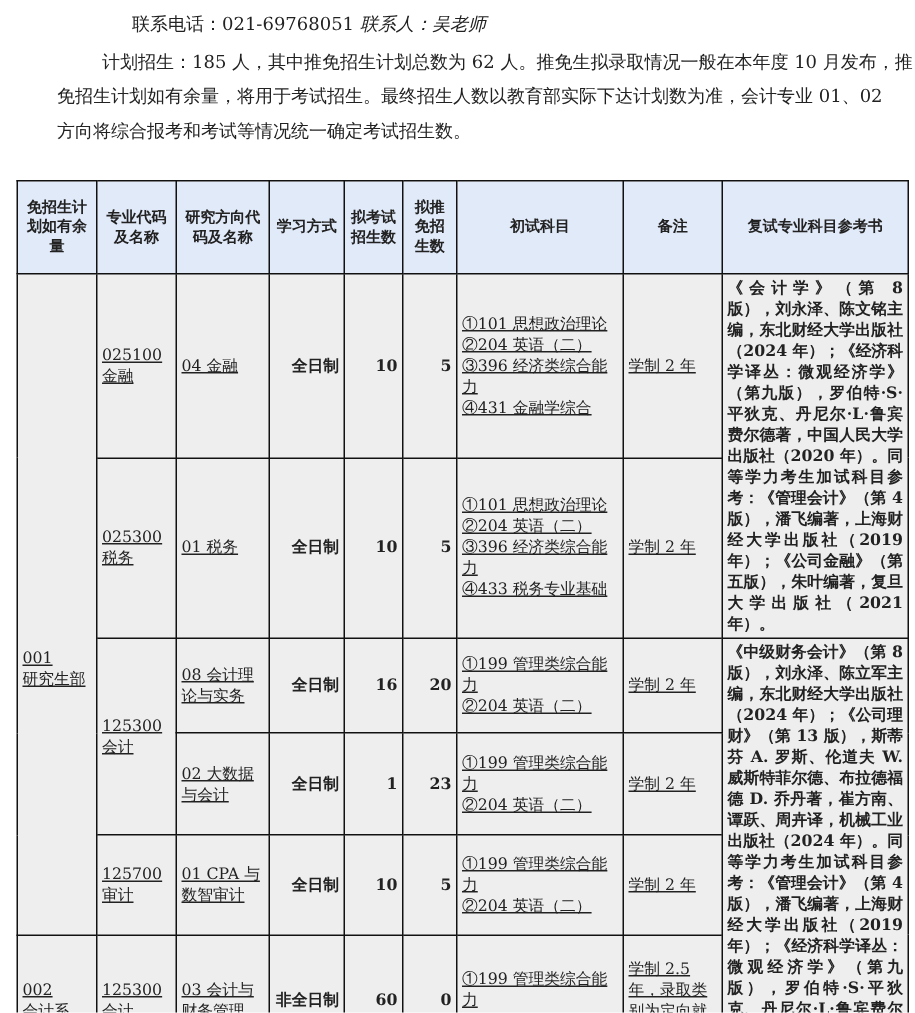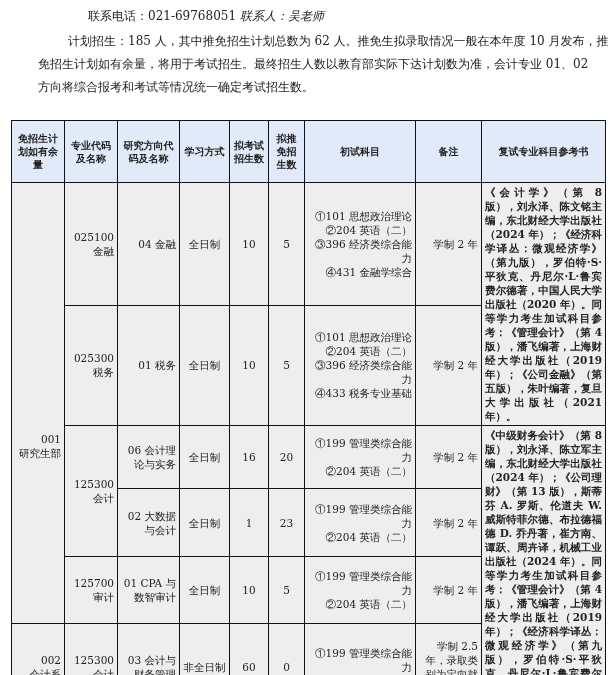--- a/index.html
+++ b/index.html
@@ -6,22 +6,22 @@
   body { width:610px; height:675px; position:relative; overflow:hidden;
          font-family:"DejaVu Serif","Liberation Serif",serif; color:#222; }
   .p-line { position:absolute; font-size:12px; white-space:nowrap; }
   table.grid { position:absolute; left:11px; top:120px; border-collapse:collapse;
                table-layout:fixed; width:594px; }
   table.grid th, table.grid td { border:1.5px solid #111; padding:2px 3px; vertical-align:middle;
                font-size:10.5px; line-height:14px; }
   table.grid th { background:#e1eaf9; font-family:"DejaVu Sans","Liberation Sans",sans-serif;
                font-weight:bold; font-size:10px; line-height:13px; text-align:center; height:57px; }
   table.grid td { background:#eeeeee; }
-  td.c { text-align:center; }
-  td.l { text-align:right; }
+  td.c { text-align:right;font-weight:bold; }
+  td.l { text-align:left;text-decoration:underline; }
   td.books { text-align:justify; vertical-align:top; font-size:10.5px; line-height:14.5px; padding:2px 4px;font-weight:bold; }
   .sub { display:block; }
 </style>
 </head>
 <body>
 
 <div class="p-line" style="left:68px; top:8px;margin-left:20px;">联系电话：021-69768051</div>
 <div class="p-line" style="left:240px; top:8px;font-style:italic;">联系人：吴老师</div>
 <div class="p-line" style="left:68px; top:33px;">计划招生：185 人，其中推免招生计划总数为 62 人。推免生拟录取情况一般在本年度 10 月发布，推</div>
 <div class="p-line" style="left:38px; top:56px;text-align:center;">免招生计划如有余量，将用于考试招生。最终招生人数以教育部实际下达计划数为准，会计专业 01、02</div>
@@ -91,21 +91,21 @@
       <span class="sub">④433 税务专业基础</span>
     </td>
     <td class="l">学制 2 年</td>
   </tr>
 
   <tr style="height:59px">
     <td class="l" rowspan="2">
       <span class="sub">125300</span>
       <span class="sub">会计</span>
     </td>
-    <td class="l">06 会计理论与实务</td>
+    <td class="l">08 会计理论与实务</td>
     <td class="c">全日制</td>
     <td class="c">16</td>
     <td class="c">20</td>
     <td class="l">
       <span class="sub">①199 管理类综合能力</span>
       <span class="sub">②204 英语（二）</span>
     </td>
     <td class="l">学制 2 年</td>
     <td class="books" rowspan="4">《中级财务会计》（第 8 版），刘永泽、陈立军主编，东北财经大学出版社（2024 年）；《公司理财》（第 13 版），斯蒂芬 A. 罗斯、伦道夫 W. 威斯特菲尔德、布拉德福德 D. 乔丹著，崔方南、谭跃、周卉译，机械工业出版社（2024 年）。同等学力考生加试科目参考：《管理会计》（第 4 版），潘飞编著，上海财经大学出版社（2019 年）；《经济科学译丛：微观经济学》（第九版），罗伯特·S·平狄克、丹尼尔·L·鲁宾费尔德著，中国人民大学出版社（2020 年）。</td>
   </tr>

